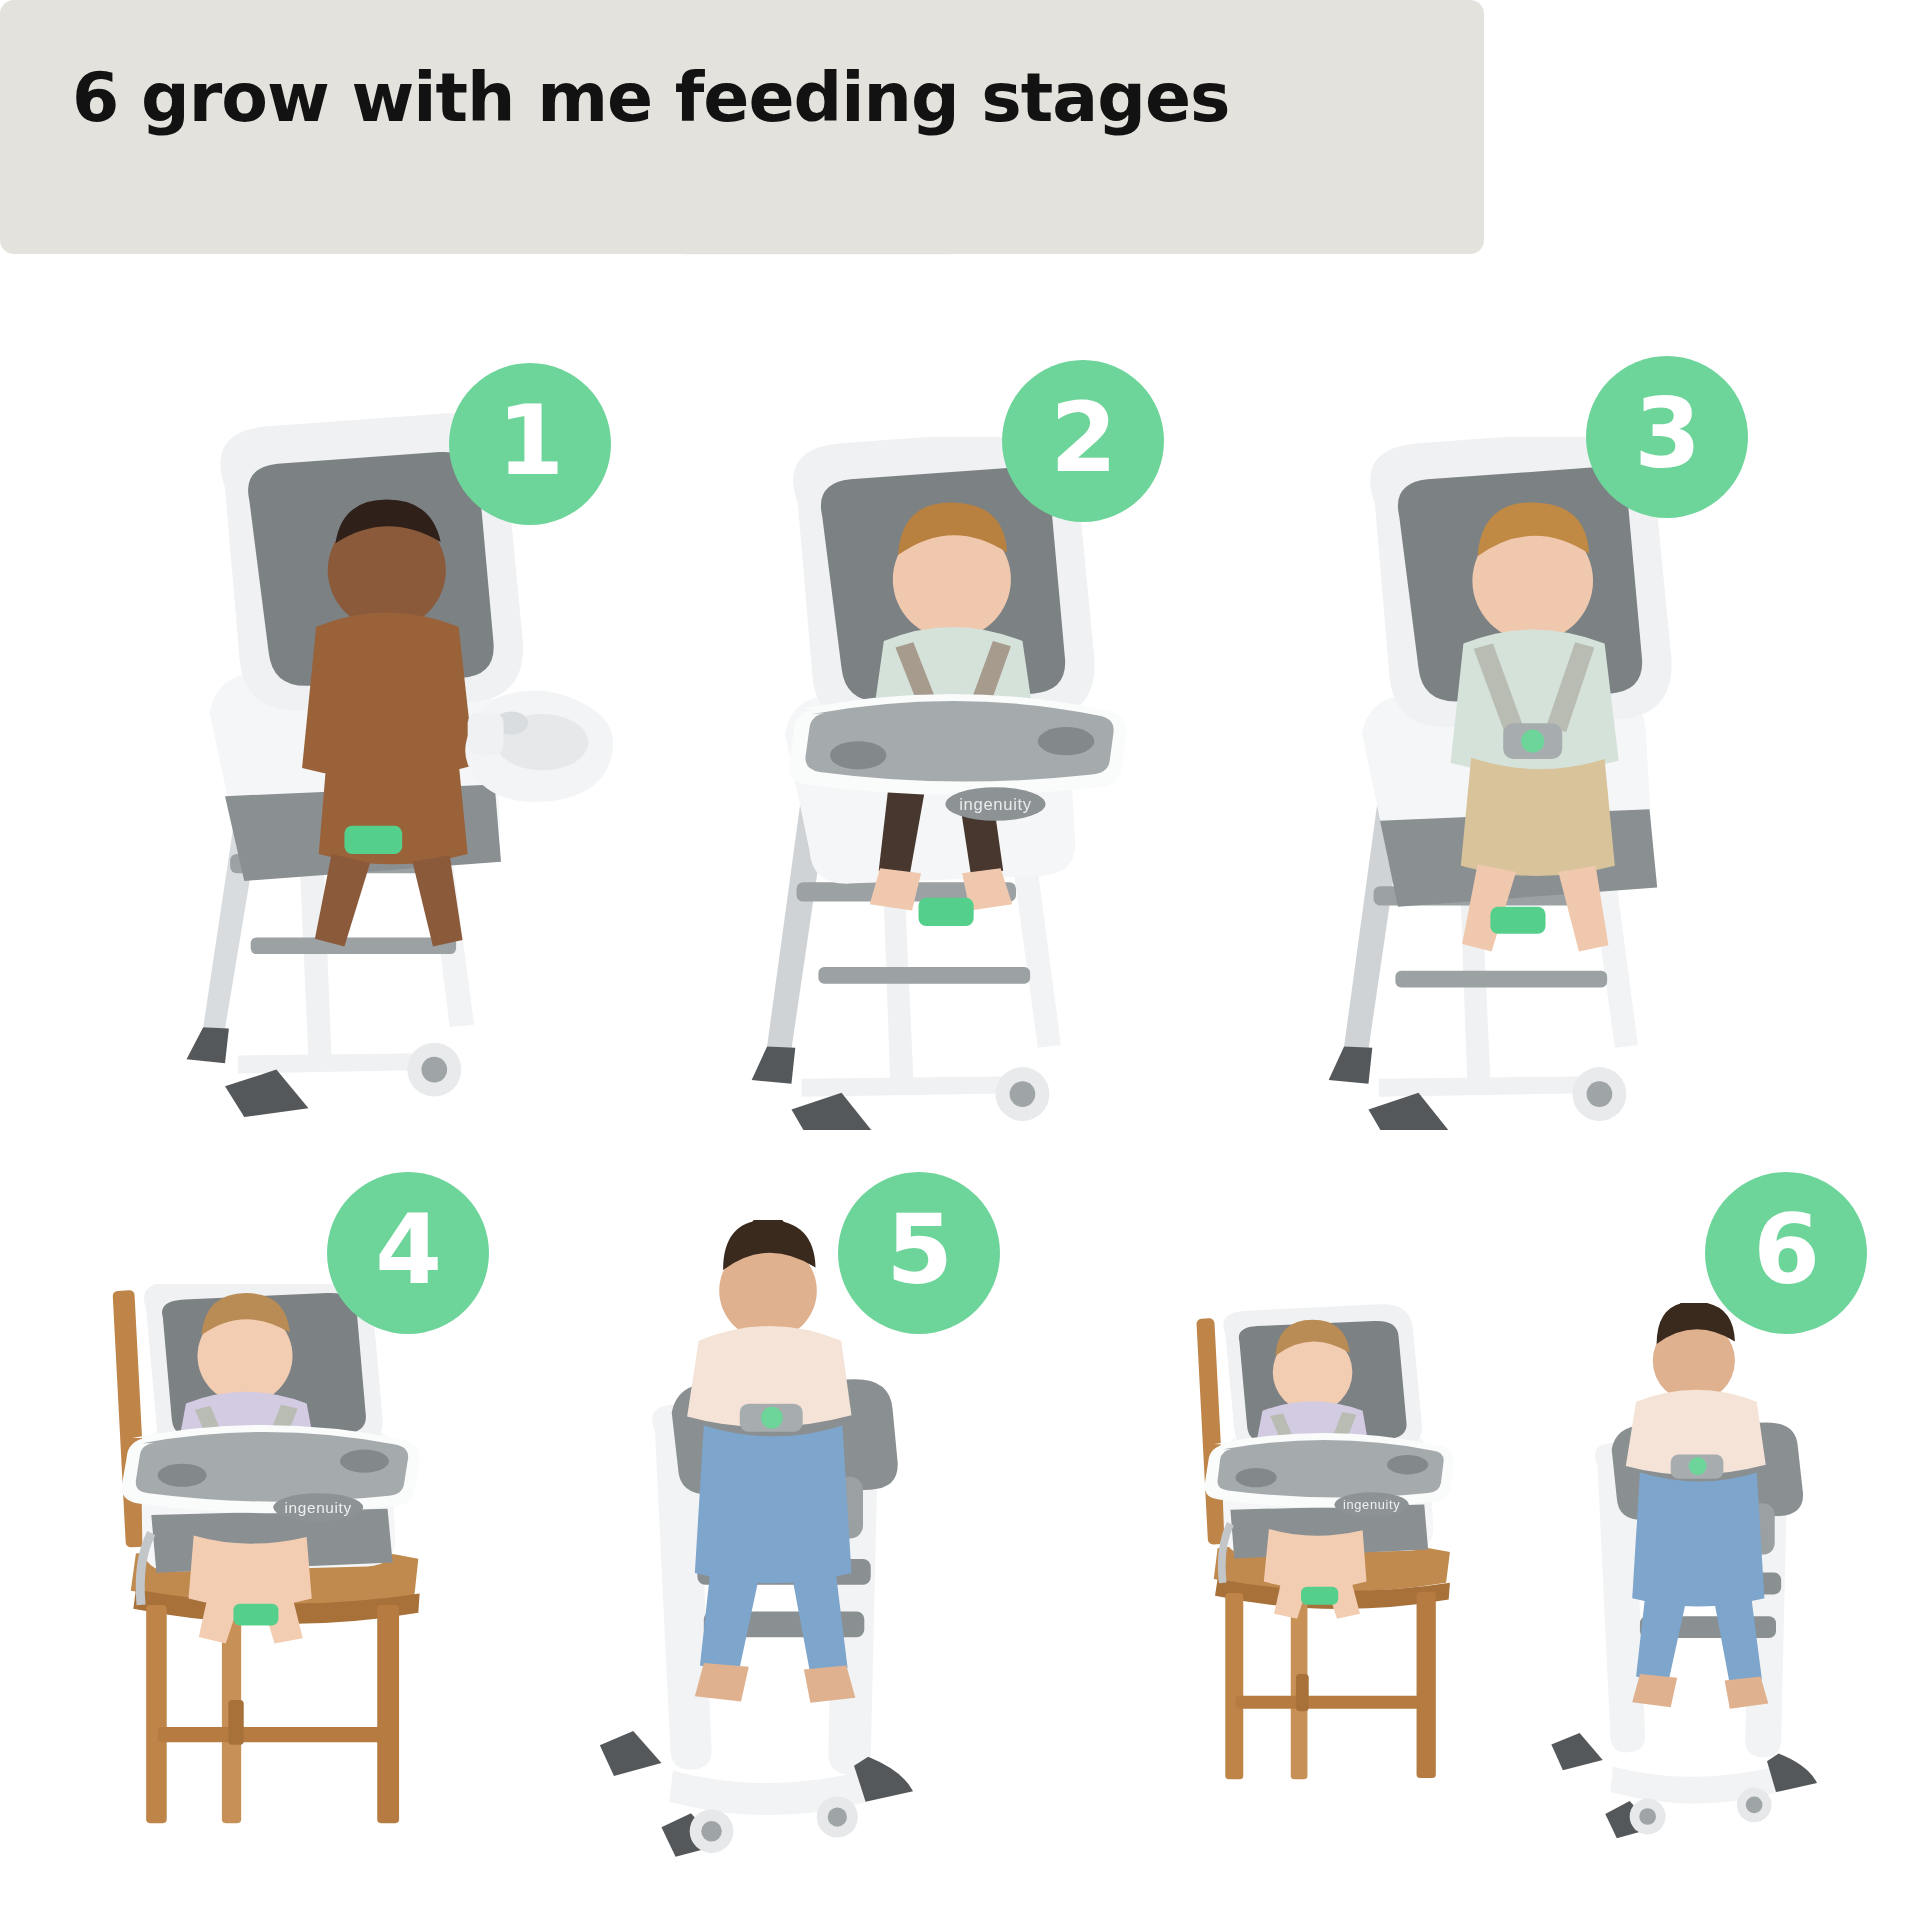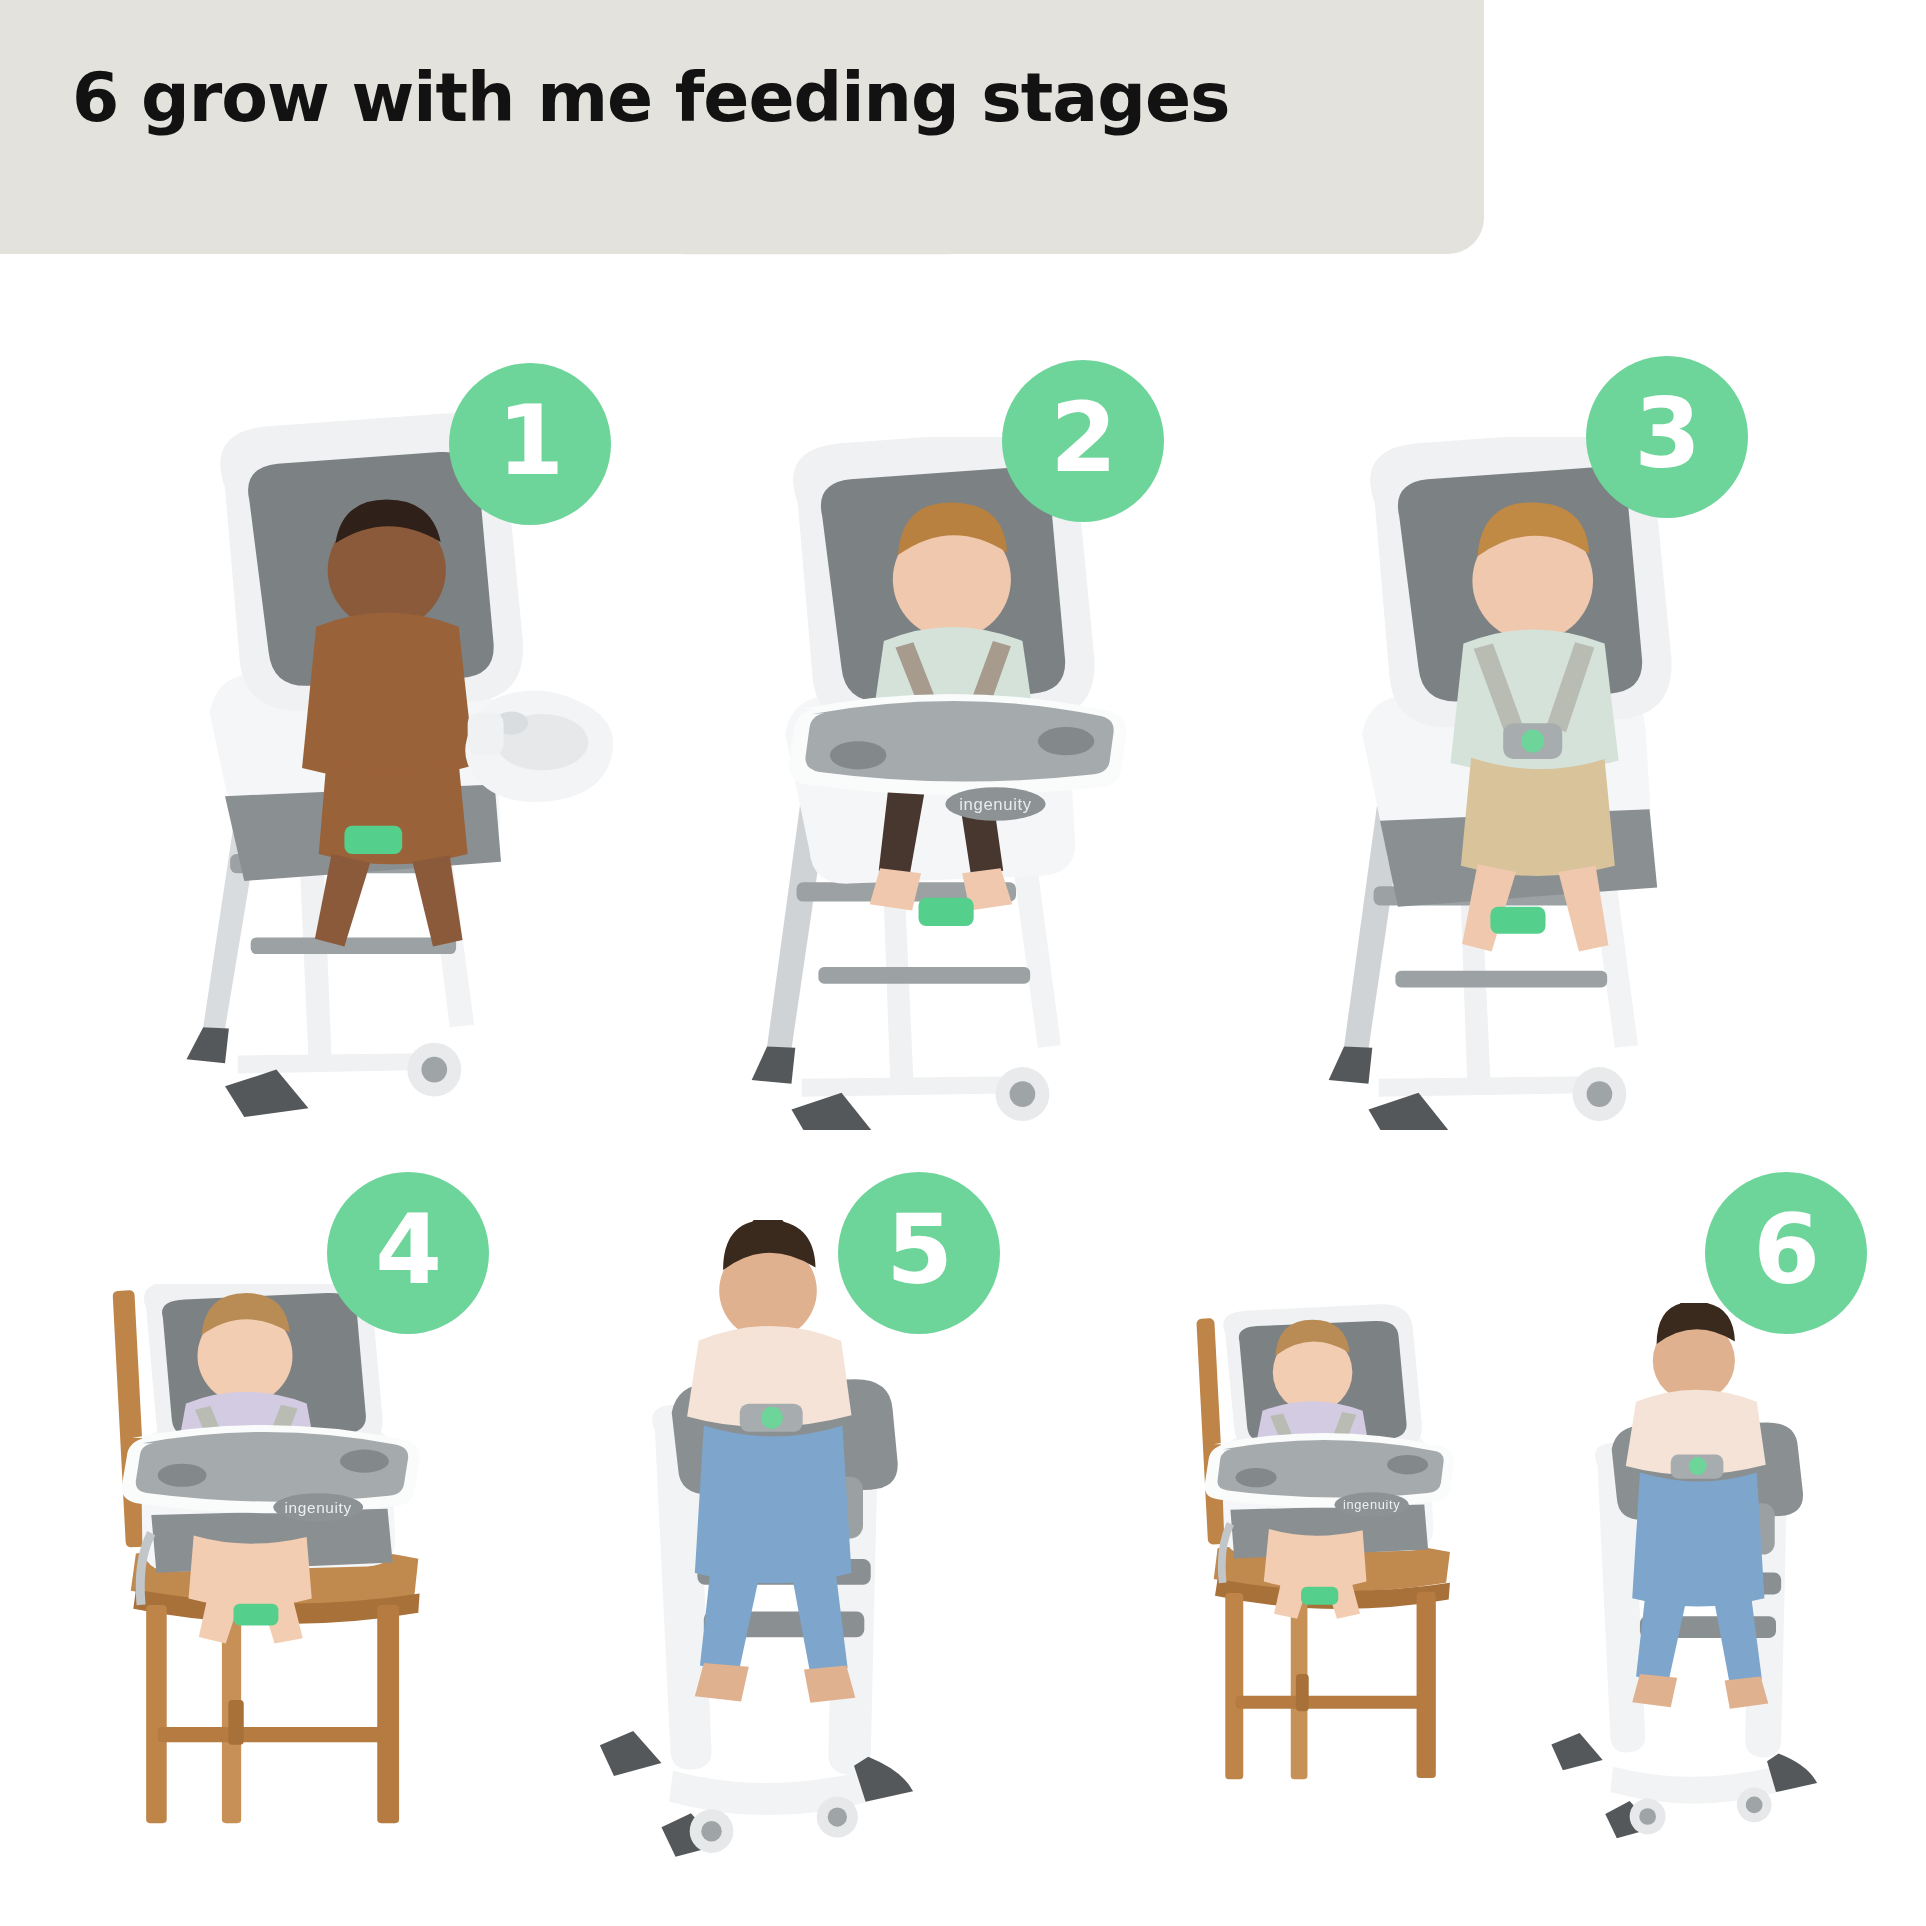--- a/index.html
+++ b/index.html
@@ -12,20 +12,21 @@
     position:relative;
   }
   .stage-root{position:absolute;inset:0;background:#fff;}
 
   
   .banner{
     position:absolute;left:0;top:0;
     width:1484px;height:254px;
     background:#E4E2DC;
     border-bottom-right-radius:36px;
+    border-radius:14px;
   }
   .banner:after{ 
     content:"";position:absolute;left:0;bottom:-3.9px;width:100%;height:9px;
     background:#E4E2DC;
     clip-path:polygon(0 0,8% 0,8% 52%,22% 52%,22% 0,46% 0,46% 60%,64% 60%,64% 0,84% 0,84% 44%,96% 44%,96% 0,100% 0,100% 0,0 0);
   }
   .banner-title{
     position:absolute;left:72px;top:62px;
     font-size:68px;line-height:1.05;
     font-weight:700;

